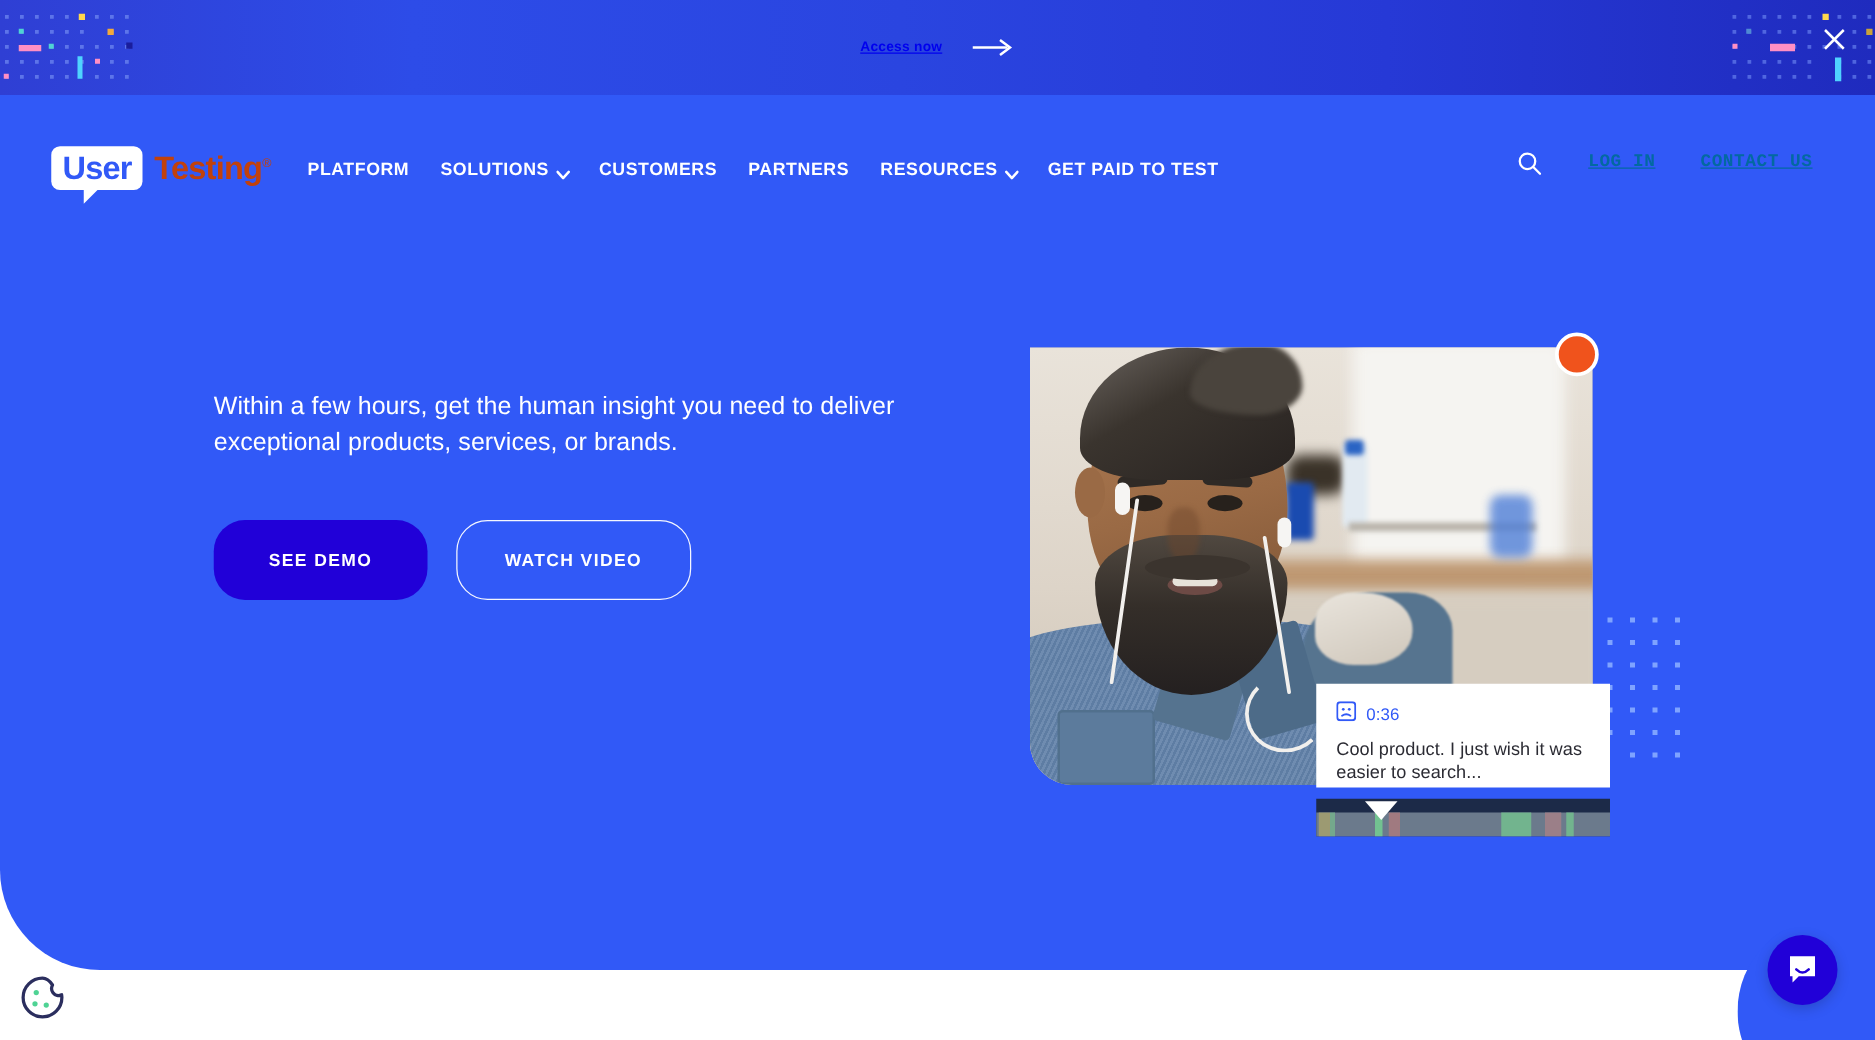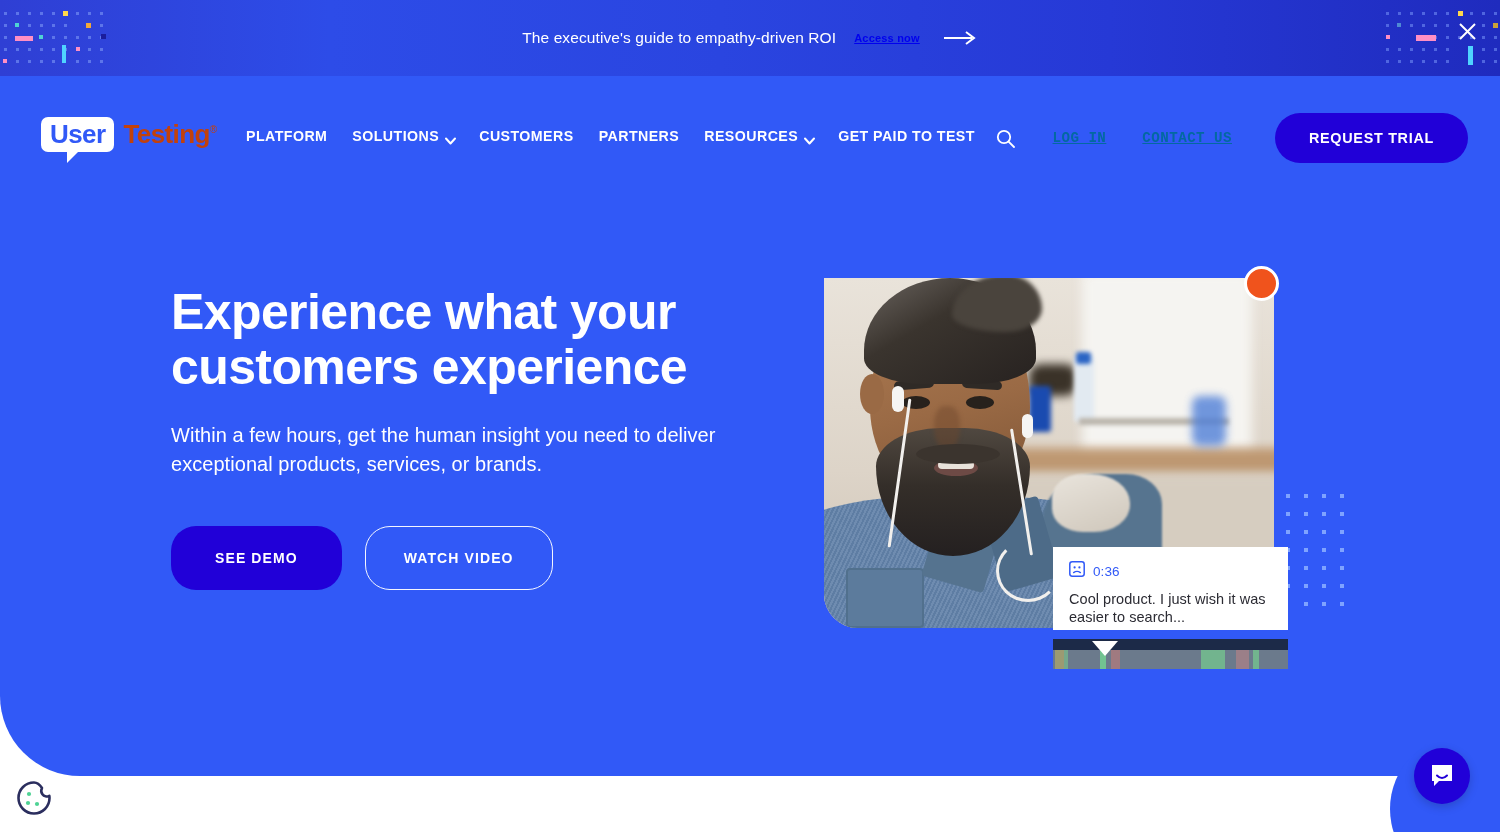--- a/index.html
+++ b/index.html
@@ -248,21 +248,20 @@
       <rect x="15" y="23" width="4" height="4" fill="#4fd3d3"></rect>
       <rect x="15" y="36" width="18" height="5" fill="#ff8fc4"></rect>
       <rect x="39" y="35" width="4" height="4" fill="#4fd3d3"></rect>
       <rect x="101" y="34" width="5" height="5" fill="#1a1d9c"></rect>
       <rect x="62" y="45" width="4" height="18" fill="#4fd3ff"></rect>
       <rect x="76" y="47" width="4" height="4" fill="#ff8fc4"></rect>
       <rect x="3" y="59" width="4" height="4" fill="#ff8fc4"></rect>
     </svg>
 
     <div class="promo-inner">
-      <span class="promo-text">The executive's guide to empathy-driven ROI</span>
       <a class="promo-cta" href="#">Access now</a>
       <span class="promo-arrow">
         <svg width="34" height="14" viewBox="0 0 34 14">
           <line x1="0" y1="7" x2="28" y2="7" stroke="#fff" stroke-width="2"></line>
           <polyline points="22,1 30,7 22,13" fill="none" stroke="#fff" stroke-width="2"></polyline>
         </svg>
       </span>
     </div>
 
     <svg class="promo-dots right" viewBox="0 0 120 76" preserveAspectRatio="none">
@@ -372,28 +371,23 @@
 
   <div class="nav-right">
     <div class="search-btn">
       <svg width="19" height="19" viewBox="0 0 19 19">
         <circle cx="8" cy="8" r="6.2" fill="none" stroke="#fff" stroke-width="1.8"></circle>
         <line x1="12.6" y1="12.6" x2="18" y2="18" stroke="#fff" stroke-width="1.8" stroke-linecap="round"></line>
       </svg>
     </div>
     <a class="nav-action" href="#">LOG IN</a>
     <a class="nav-action" href="#">CONTACT US</a>
-    <button class="request-trial">REQUEST TRIAL</button>
   </div>
 
   <div class="hero-copy">
-    <h1 class="hero-title">
-      <span>Experience what your</span><br>
-      <span>customers experience</span>
-    </h1>
     <p class="hero-sub">Within a few hours, get the human insight you need to deliver exceptional products, services, or brands.</p>
     <div class="hero-btns">
       <button class="btn btn-primary">SEE DEMO</button>
       <button class="btn btn-ghost">WATCH VIDEO</button>
     </div>
   </div>
 
   <svg class="dot-field-hero" viewBox="0 0 120 122">
     <g fill="#7fa3ff">
       <rect x="2" y="2" width="4" height="4"></rect>

